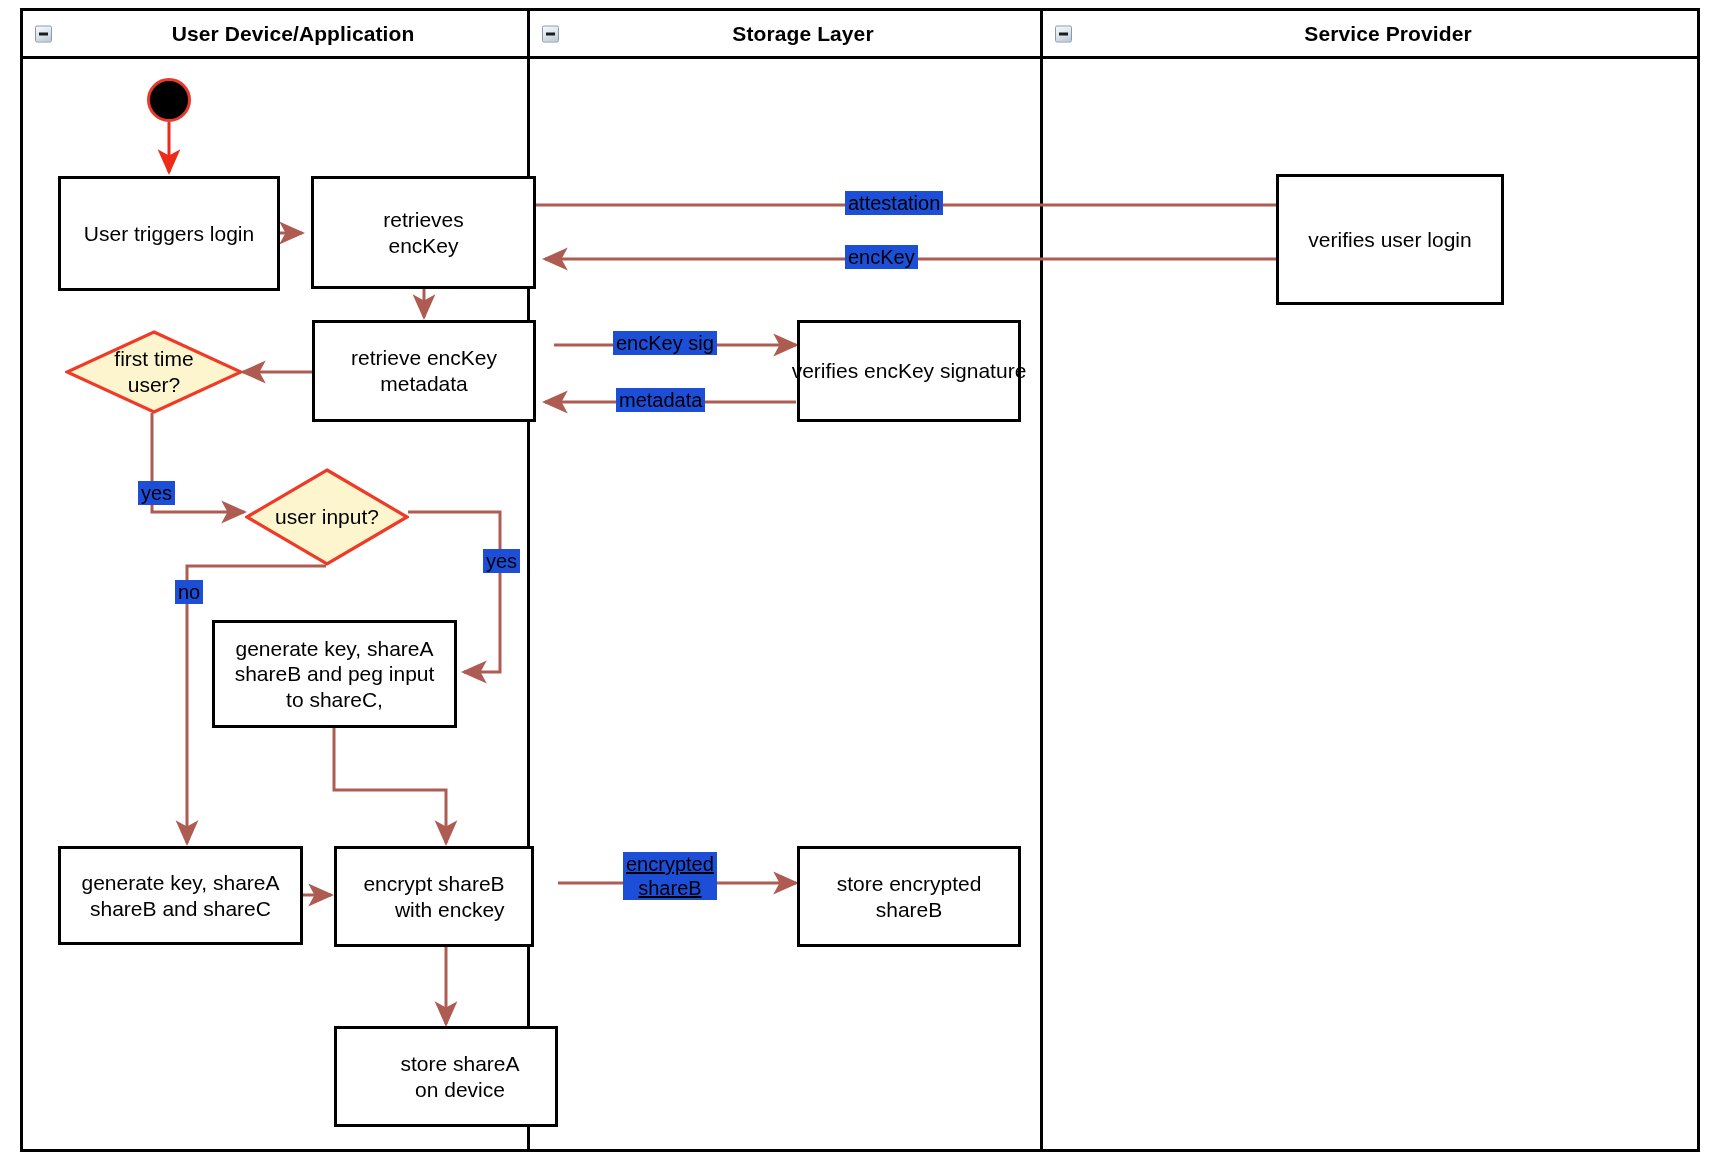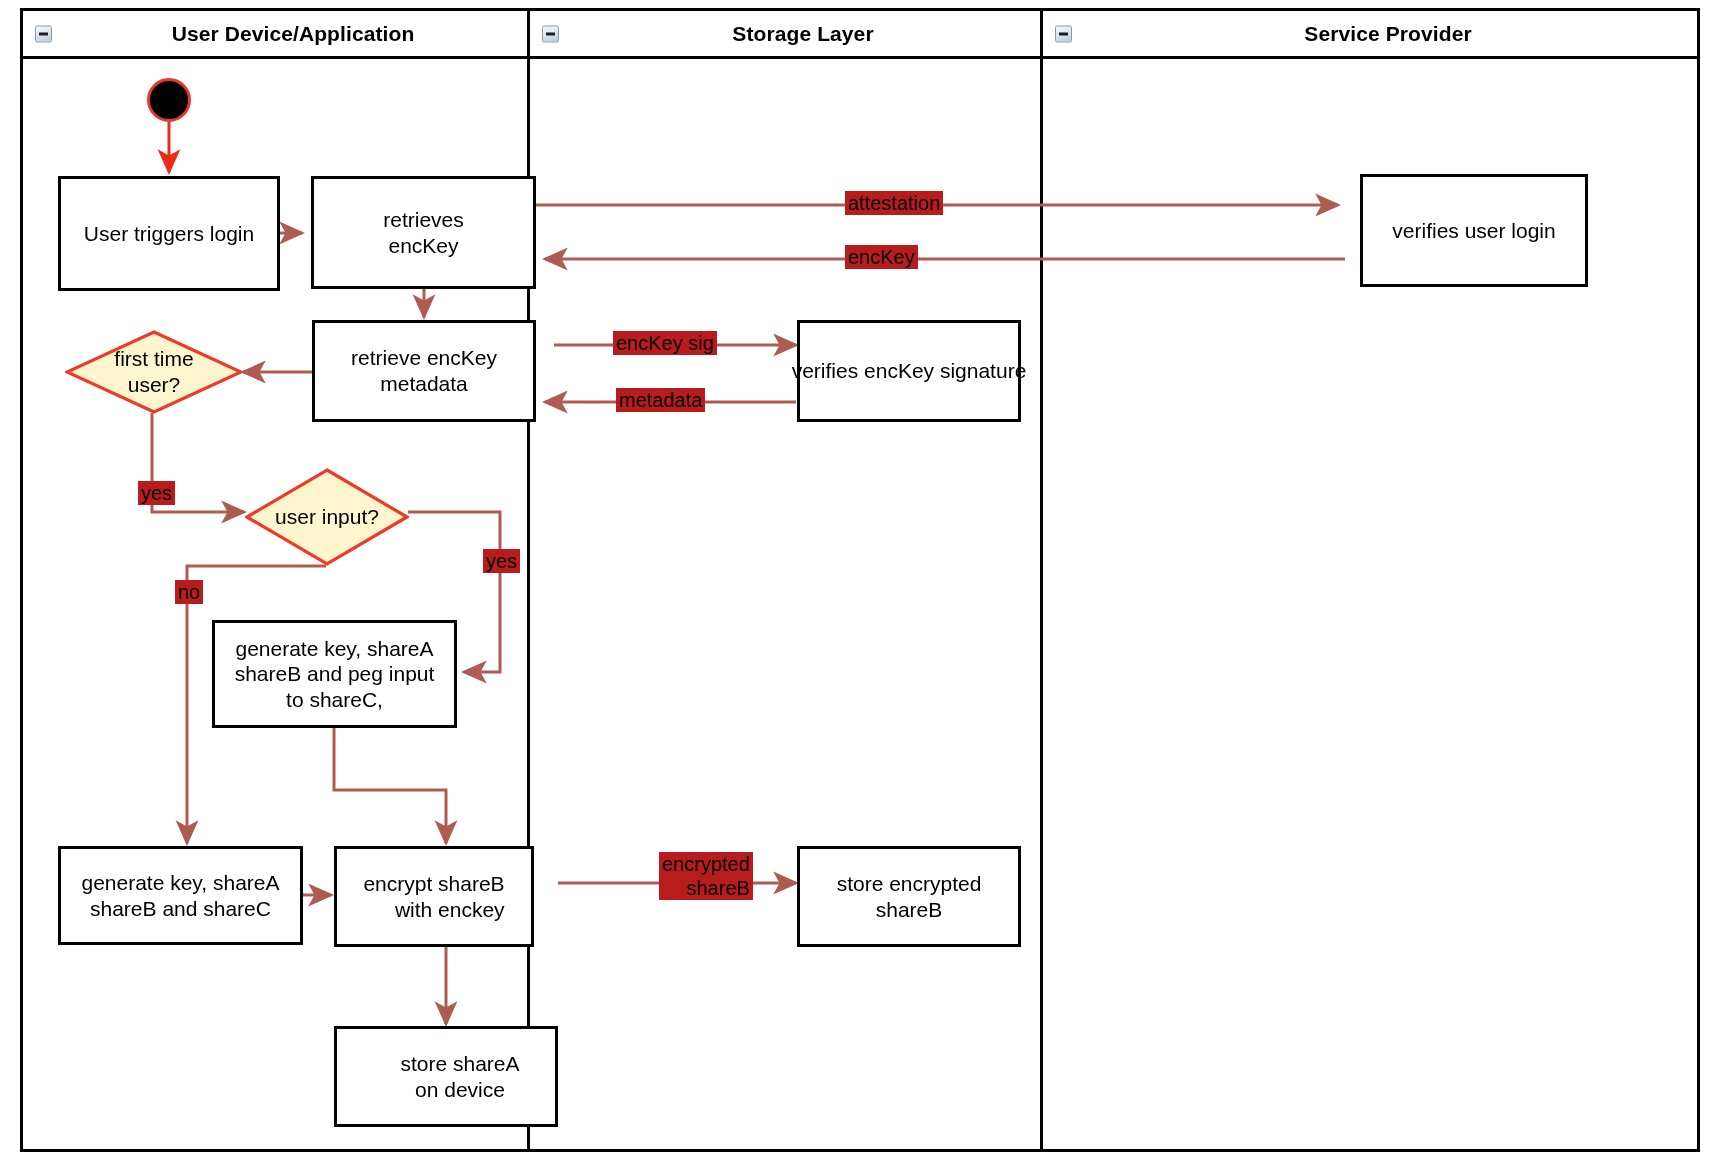--- a/index.html
+++ b/index.html
@@ -136,24 +136,24 @@
     top: 0;
     width: 1720px;
     height: 1170px;
     overflow: visible;
     pointer-events: none;
   }
   .edge-label {
     position: absolute;
     font-size: 20px;
     color: #000000;
-    background: #b91c1c;
+    background: #1d4ed8;
     padding: 0 3px;
     white-space: pre-line;
-    text-align: right;
+    text-align: center;
     line-height: 1.2;
   }
 </style>
 </head>
 <body>
 
 <div id="canvas">
 
   <div class="lane-frame">
 
@@ -234,21 +234,21 @@
 
   <div class="node act" style="left:58px; top:176px; width:222px; height:115px;">
     <span class="label">User triggers login</span>
   </div>
 
   <div class="node act" style="left:311px; top:176px; width:225px; height:113px;">
     <span class="label">retrieves
 encKey</span>
   </div>
 
-  <div class="node act" style="left:1360px; top:174px; width:228px; height:113px;">
+  <div class="node act" style="left:1276px; top:174px; width:228px; height:131px;">
     <span class="label">verifies user login</span>
   </div>
 
   <div class="node act" style="left:312px; top:320px; width:224px; height:102px;justify-content:center;">
     <span class="label">retrieve encKey
 metadata</span>
   </div>
 
   <div class="node act overflow" style="left:797px; top:320px; width:224px; height:102px;">
     <span class="label">verifies encKey signature</span>
@@ -302,16 +302,16 @@
   <div class="edge-label" style="left:613px; top:331px;">encKey sig</div>
 
   <div class="edge-label" style="left:616px; top:388px;">metadata</div>
 
   <div class="edge-label" style="left:138px; top:481px;">yes</div>
 
   <div class="edge-label" style="left:483px; top:549px;">yes</div>
 
   <div class="edge-label" style="left:175px; top:580px;">no</div>
 
-  <div class="edge-label" style="left:659px; top:852px; line-height:1.2;">encrypted
+  <div class="edge-label" style="left:623px; top:852px; line-height:1.2;text-decoration:underline;">encrypted
 shareB</div>
 
 </div>
 
 </body></html>

